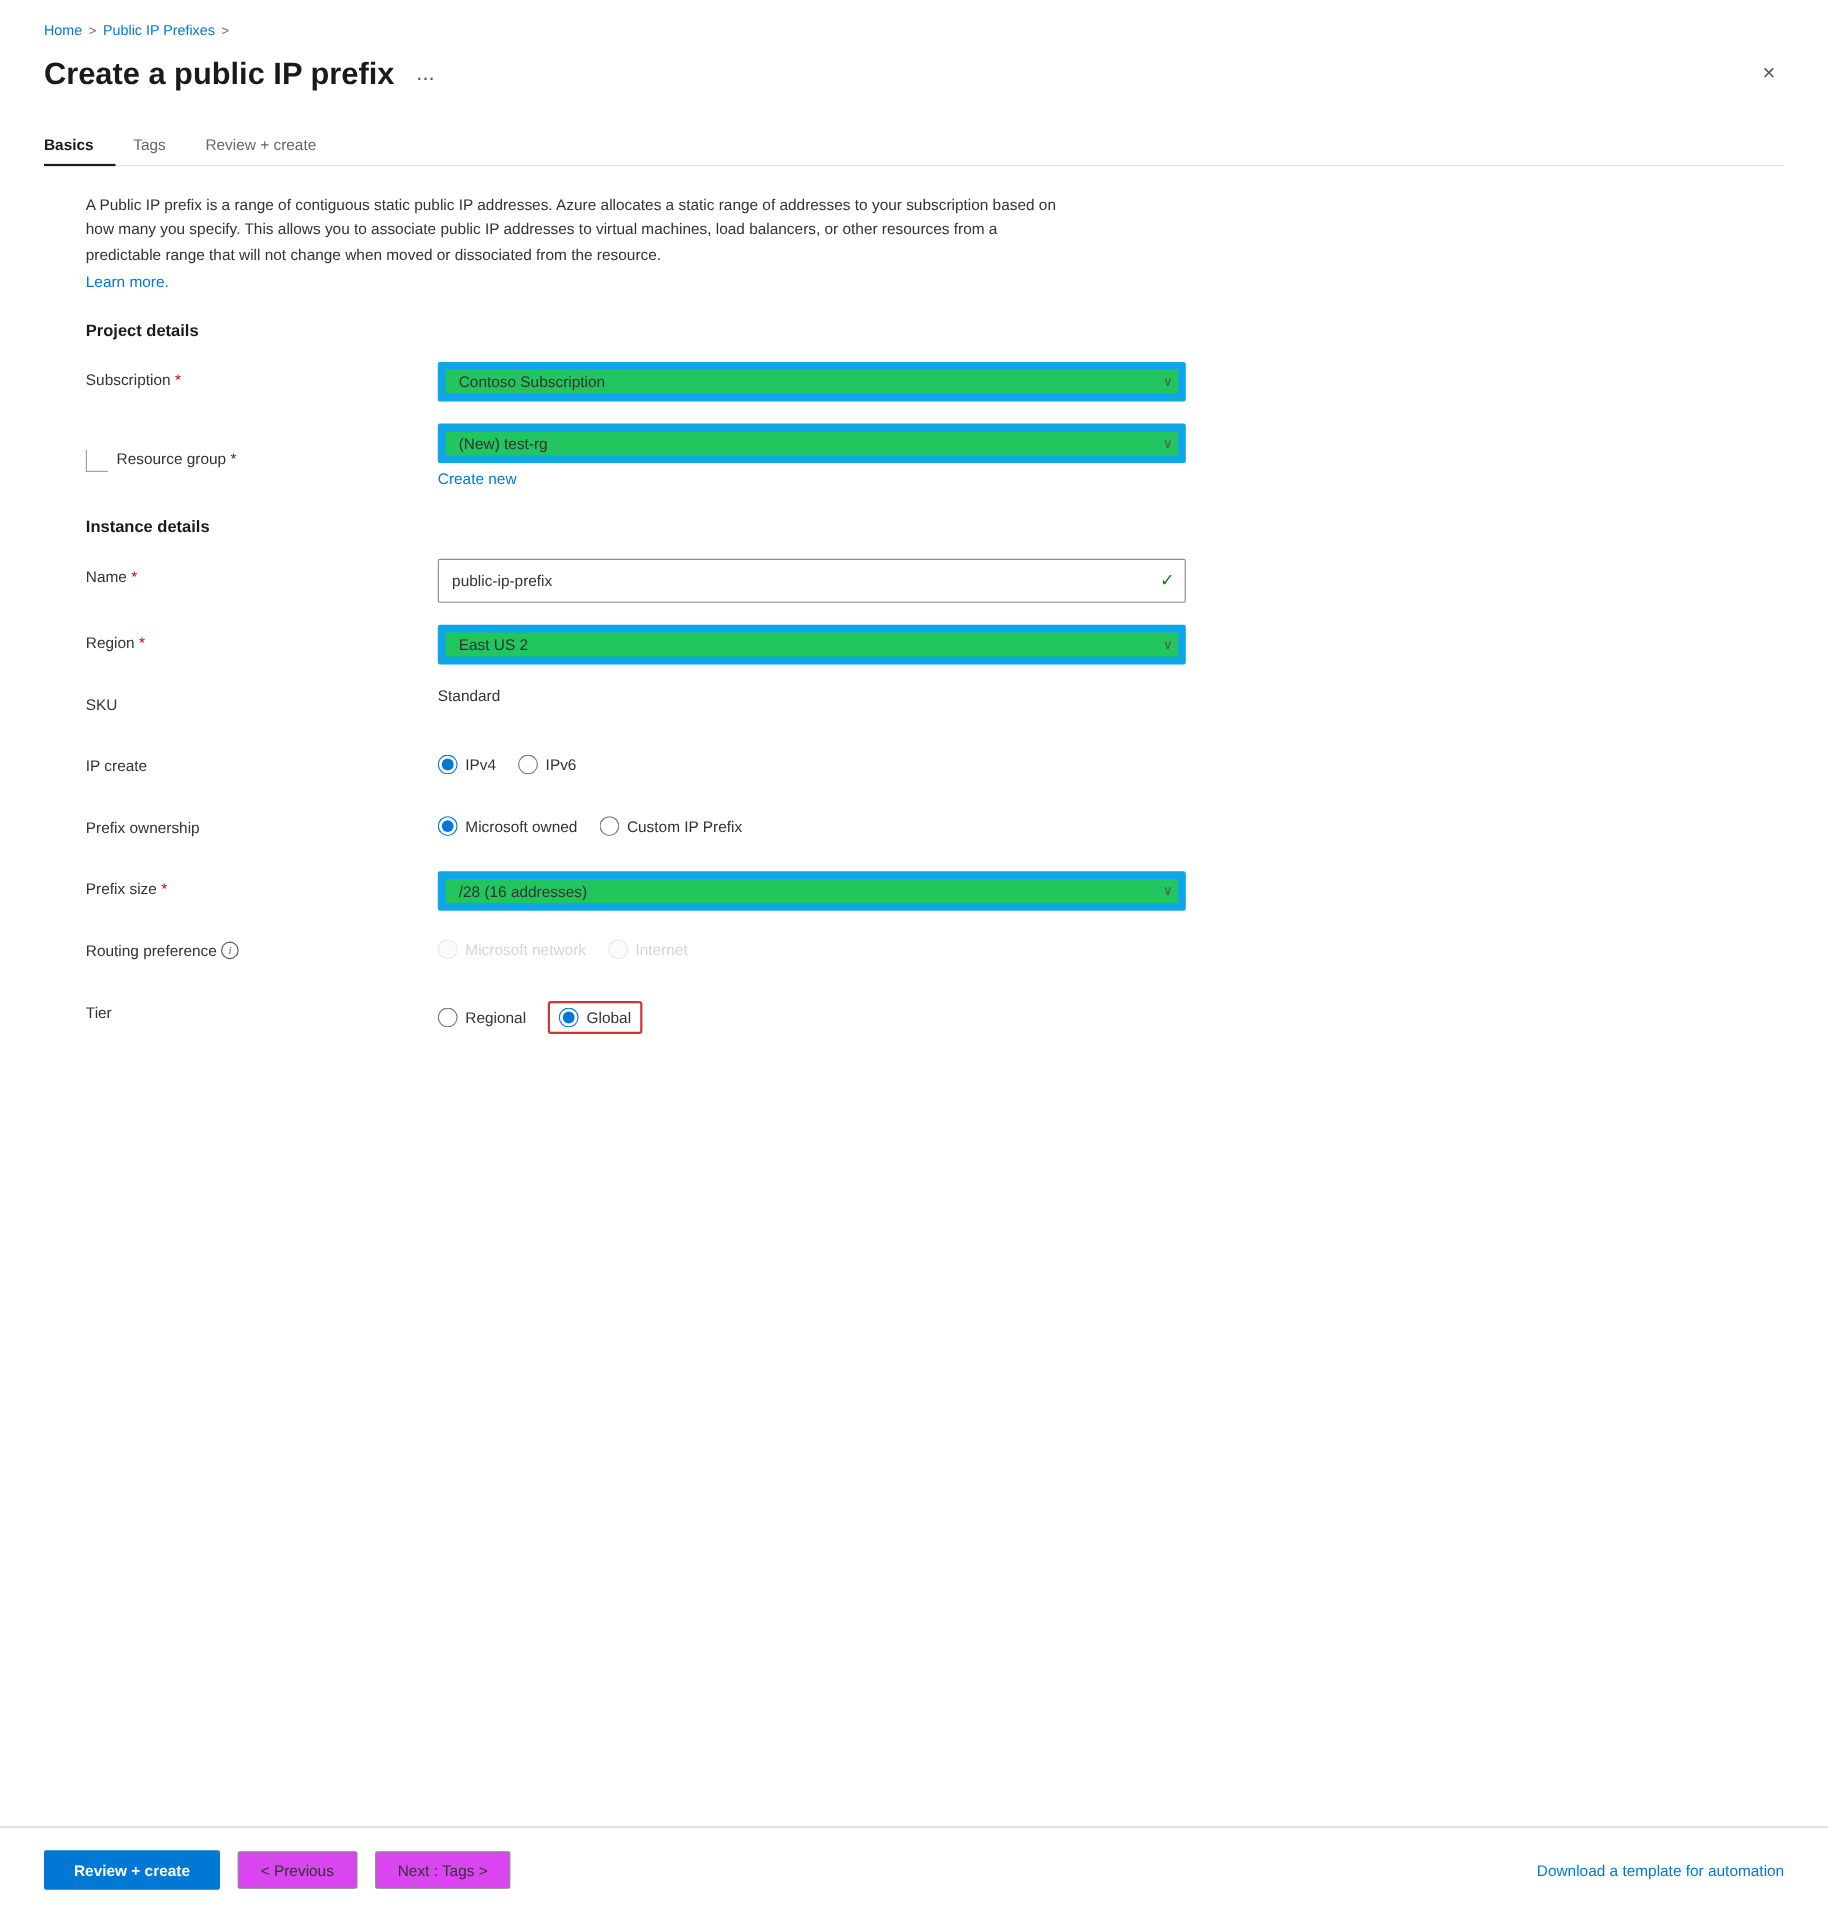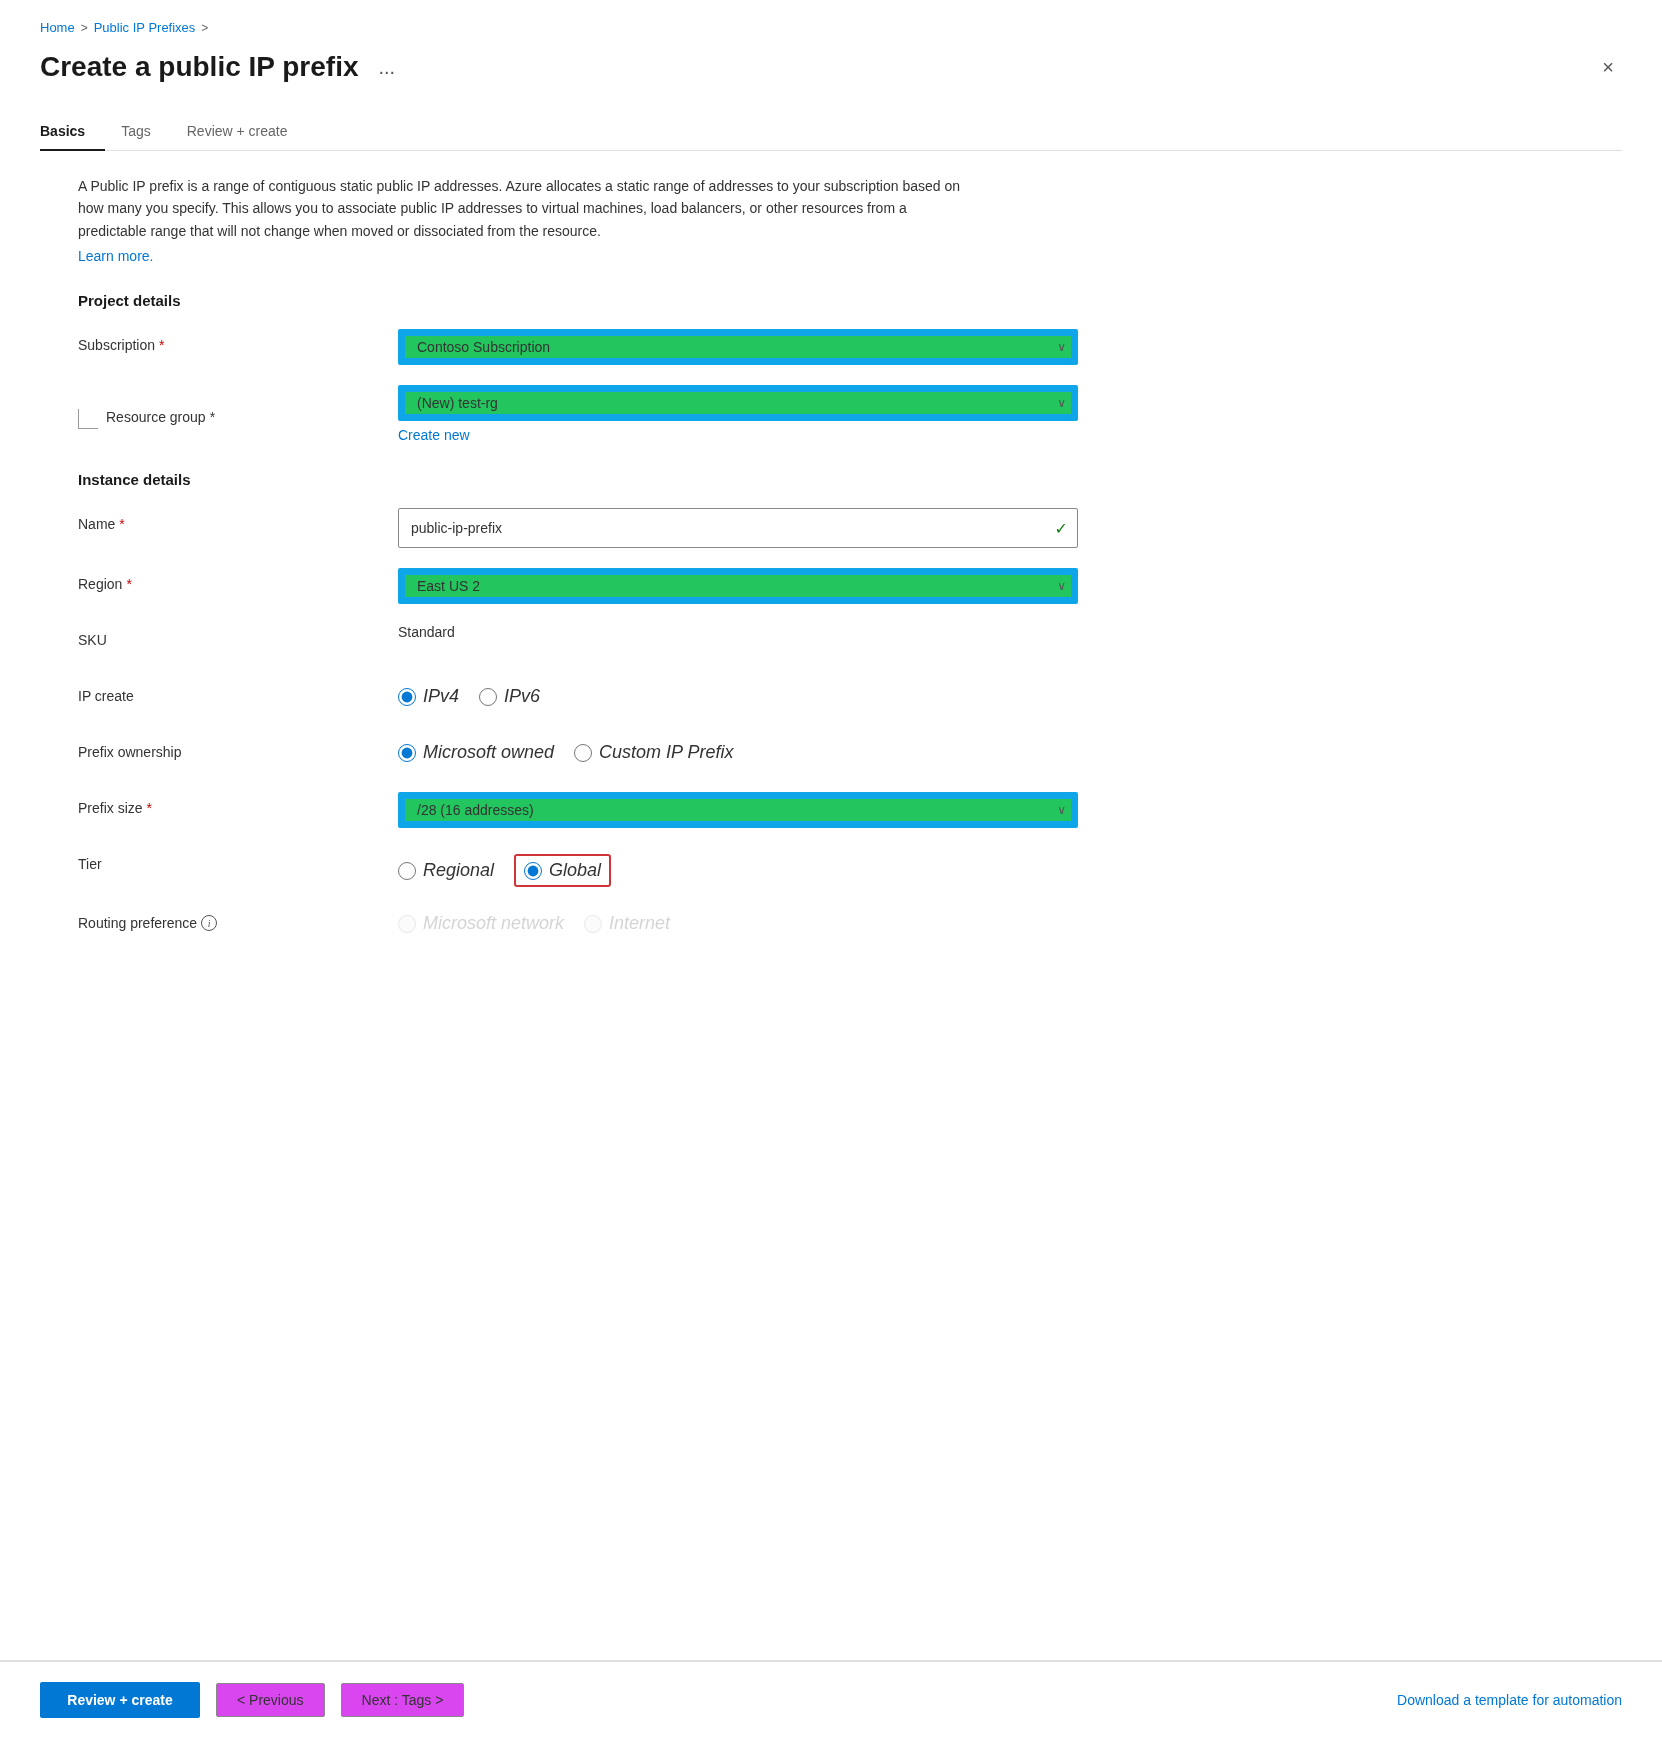--- a/index.html
+++ b/index.html
@@ -289,23 +289,22 @@
     }
 
     .radio-input {
       width: 18px;
       height: 18px;
       accent-color: #0078d4;
       cursor: pointer;
     }
 
     .radio-label {
-      font-size: 18px;
-      color: #333;
-      font-style: italic;
+      font-size: 14px;
+      color: #333;
     }
 
     .radio-label.disabled {
       color: #aaa;
     }
 
     
     .tier-highlight-box {
       border: 2px solid #d13438;
       border-radius: 3px;
@@ -545,20 +544,40 @@
     <div class="form-row">
       <div class="form-label">
         <span>Prefix size</span>
         <span class="required">*</span>
       </div>
       <div class="form-control-area">
         <div class="select-wrapper">
           <select class="select-dropdown">
             <option>/28 (16 addresses)</option>
           </select>
+        </div>
+      </div>
+    </div>
+
+    
+    <div class="form-row">
+      <div class="form-label">
+        <span>Routing preference</span>
+        <span class="info-icon">i</span>
+      </div>
+      <div class="form-control-area">
+        <div class="radio-group">
+          <label class="radio-option" style="opacity:0.5; cursor:default;">
+            <input type="radio" class="radio-input" name="routing_preference" disabled="" style="">
+            <span class="radio-label disabled">Microsoft network</span>
+          </label>
+          <label class="radio-option" style="opacity:0.5; cursor:default;">
+            <input type="radio" class="radio-input" name="routing_preference" disabled="" style="">
+            <span class="radio-label disabled">Internet</span>
+          </label>
         </div>
       </div>
     </div>
 
     
     <div class="form-row">
       <div class="form-label">
         <span>Tier</span>
       </div>
       <div class="form-control-area">
@@ -570,40 +589,20 @@
           <div class="tier-highlight-box">
             <label class="radio-option">
               <input type="radio" class="radio-input" name="tier" checked="" style="">
               <span class="radio-label">Global</span>
             </label>
           </div>
         </div>
       </div>
     </div>
 
-    
-    <div class="form-row">
-      <div class="form-label">
-        <span>Routing preference</span>
-        <span class="info-icon">i</span>
-      </div>
-      <div class="form-control-area">
-        <div class="radio-group">
-          <label class="radio-option" style="opacity:0.5; cursor:default;">
-            <input type="radio" class="radio-input" name="routing_preference" disabled="" style="">
-            <span class="radio-label disabled">Microsoft network</span>
-          </label>
-          <label class="radio-option" style="opacity:0.5; cursor:default;">
-            <input type="radio" class="radio-input" name="routing_preference" disabled="" style="">
-            <span class="radio-label disabled">Internet</span>
-          </label>
-        </div>
-      </div>
-    </div>
-
   </div>
 
   <div style="flex:1;"></div>
 
   <hr class="divider">
   <div class="footer">
     <button class="btn-primary">Review + create</button>
     <button class="btn-secondary">&lt; Previous</button>
     <button class="btn-secondary">Next : Tags &gt;</button>
     <a href="#" class="btn-link">Download a template for automation</a>

